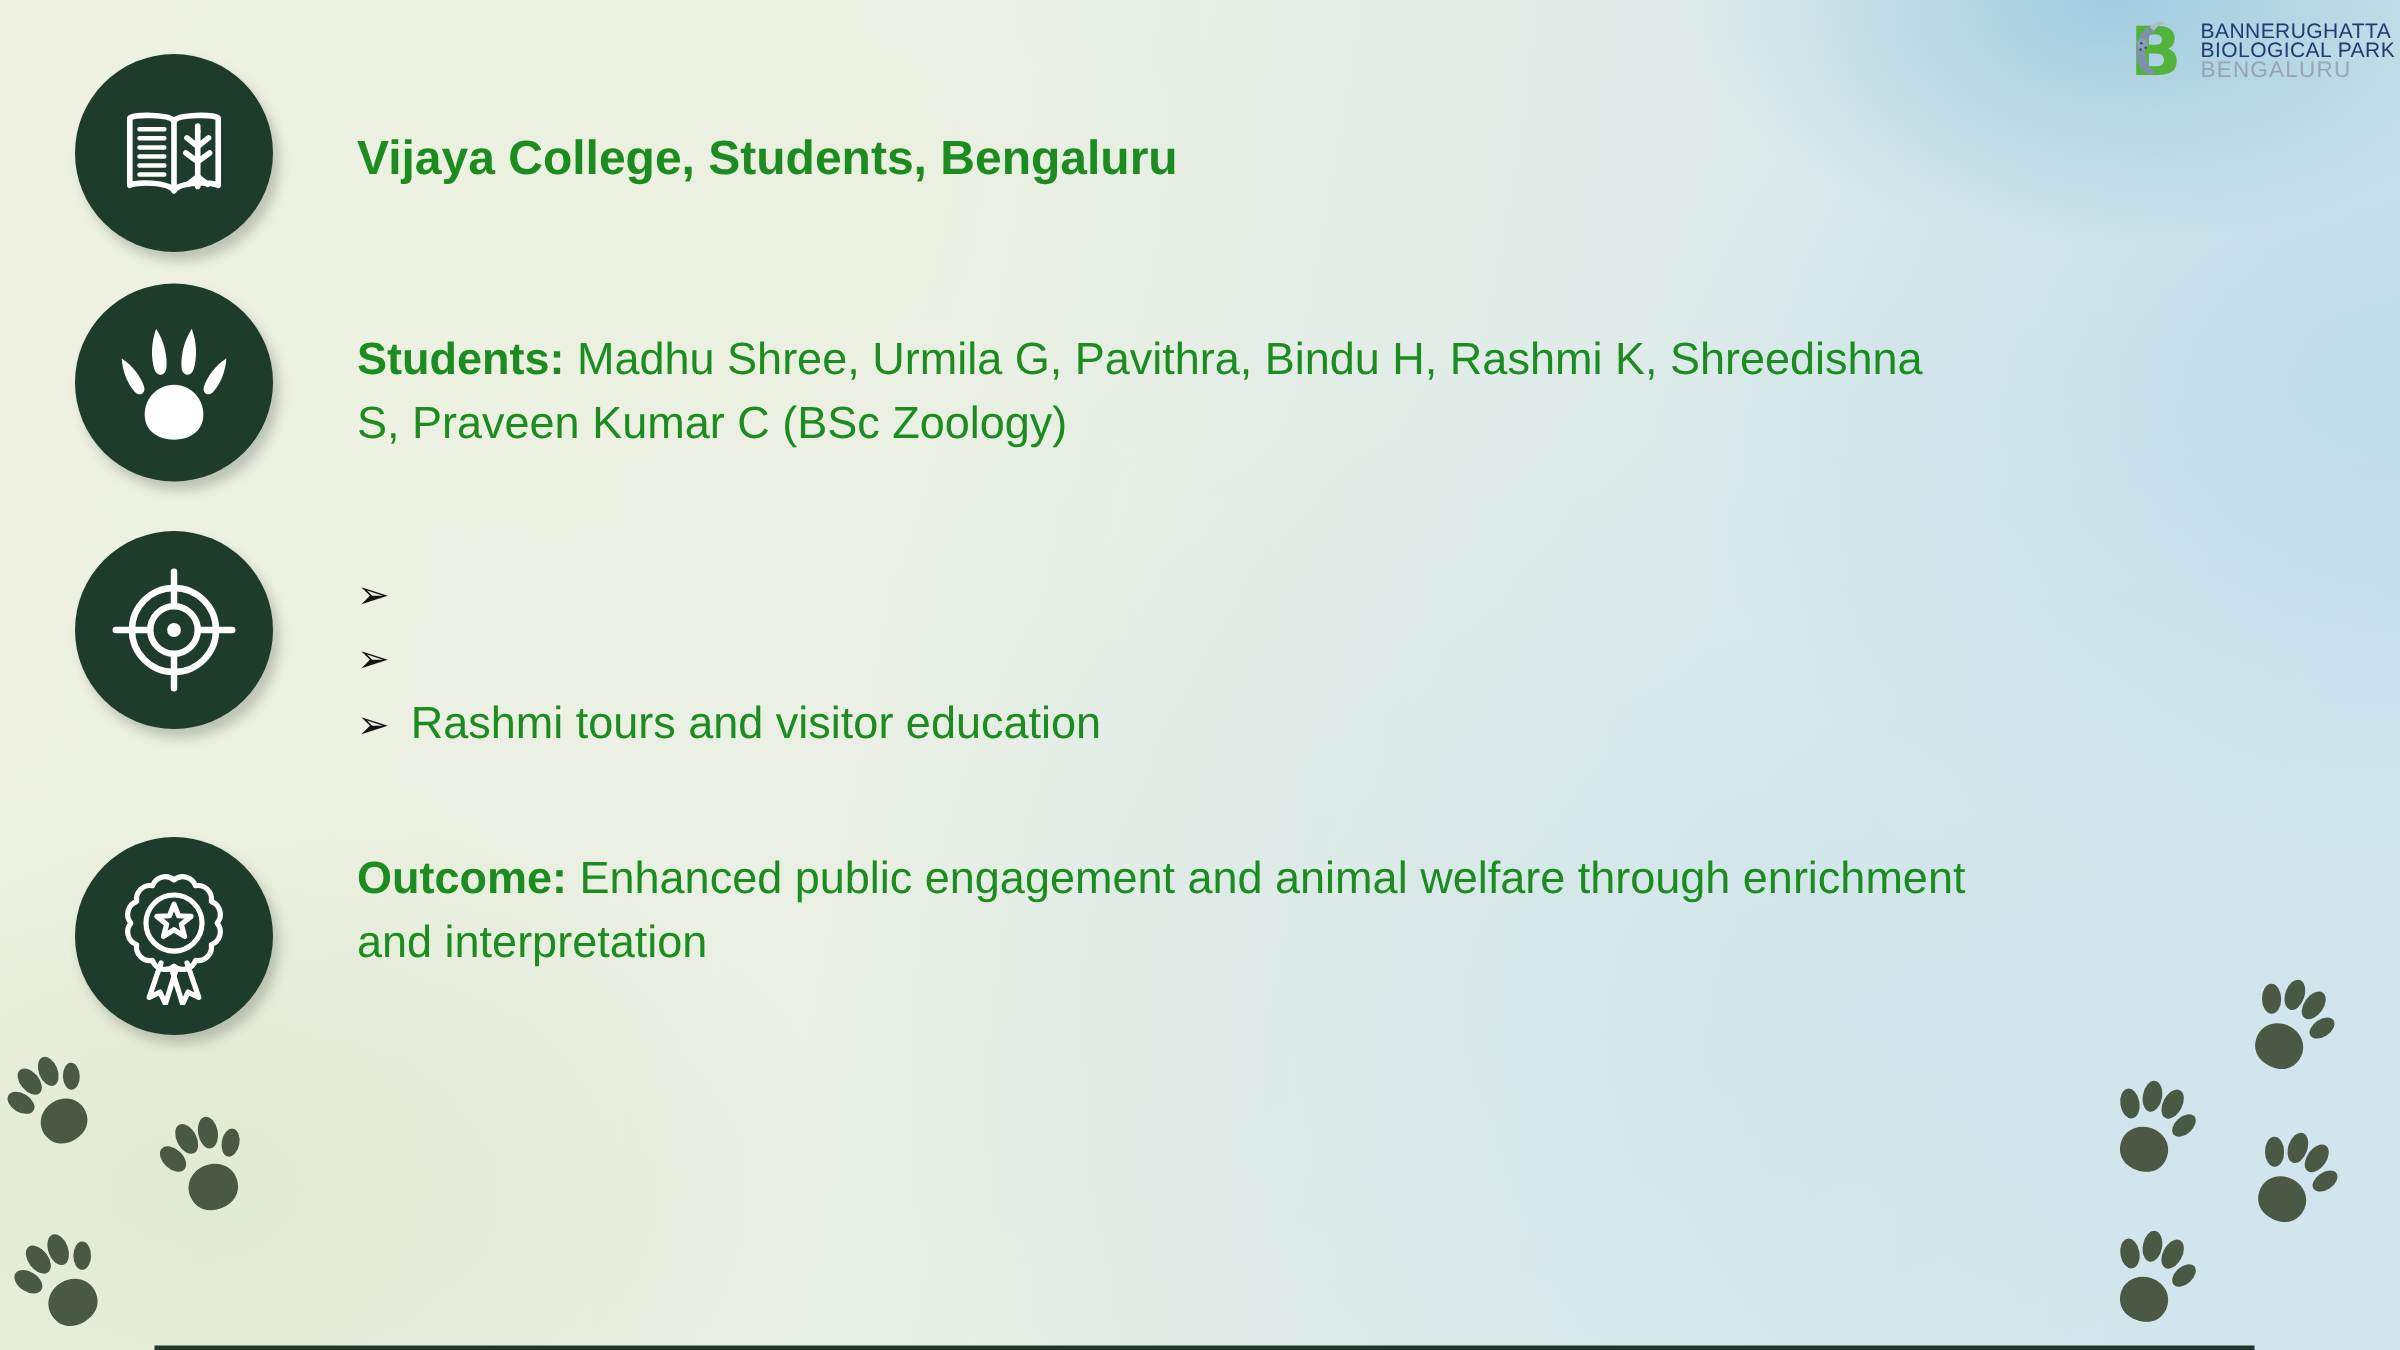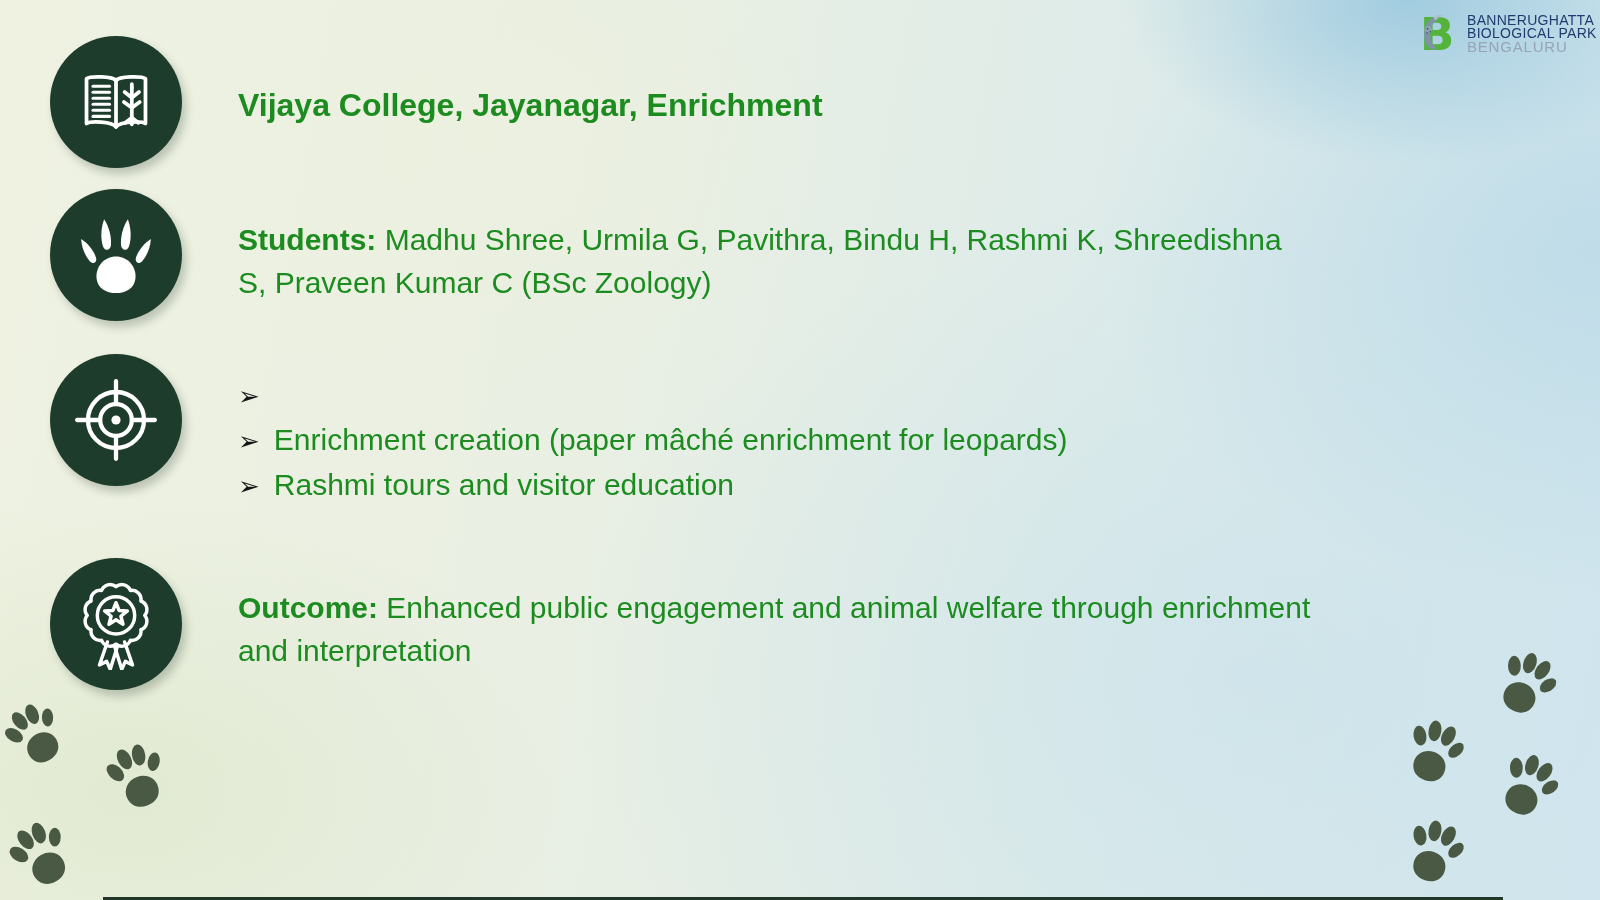--- a/index.html
+++ b/index.html
@@ -32,21 +32,21 @@
     background:var(--icon-circle);display:flex;align-items:center;justify-content:center;
     box-shadow:4px 6px 8px rgba(40,60,45,.25);
   }
   .icon-circle svg{width:92px;height:92px;display:block;}
 
   
   .txt{position:absolute;color:var(--text-green);font-size:30px;line-height:43px;}
   .page-title{left:238px;top:84px;font-size:32px;font-weight:bold;white-space:nowrap;}
   .students-block{left:238px;top:218px;width:1080px;}
   .focus-block{left:238px;top:375px;width:1150px;}
-  .outcome-block{left:238px;top:586px;width:1130px;}
+  .outcome-block{left:238px;top:564px;width:1130px;}
   .lbl{font-weight:bold;}
   .focus-list{list-style:none;}
   .focus-list li{display:flex;align-items:baseline;}
   .bullet{color:var(--bullet-black);font-size:26px;margin-right:14px;flex:0 0 auto;}
 
   
   .logo{position:absolute;left:1410px;top:8px;display:flex;align-items:center;}
   .logo-mark{width:50px;height:50px;margin-right:7px;}
   .logo-text{line-height:13px;}
   .logo-text .l1,.logo-text .l2{font-size:14px;font-weight:normal;color:var(--logo-navy);letter-spacing:.3px;}
@@ -138,32 +138,31 @@
   <div class="icon-circle" style="top:558px;">
     <svg viewBox="0 0 64 64" fill="none" stroke="#fff" stroke-width="2.4" stroke-linecap="round" stroke-linejoin="round">
       <path d="M52 26 A6.3 6.3 0 0 1 49.3 36 A6.3 6.3 0 0 1 42 43.3 A6.3 6.3 0 0 1 32 46 A6.3 6.3 0 0 1 22 43.3 A6.3 6.3 0 0 1 14.7 36 A6.3 6.3 0 0 1 12 26 A6.3 6.3 0 0 1 14.7 16 A6.3 6.3 0 0 1 22 8.7 A6.3 6.3 0 0 1 32 6 A6.3 6.3 0 0 1 42 8.7 A6.3 6.3 0 0 1 49.3 16 A6.3 6.3 0 0 1 52 26 Z"></path>
       <circle cx="32" cy="26" r="13"></circle>
       <polygon points="32,17.2 34.1,22.6 39.9,22.9 35.4,26.6 36.9,32.2 32,29.1 27.1,32.2 28.6,26.6 24.1,22.9 29.9,22.6"></polygon>
       <path d="M26 44.5 L20.5 60.5 L25.5 58 L28 63.5 L33 47.5"></path>
       <path d="M38 44.5 L43.5 60.5 L38.5 58 L36 63.5 L31 47.5"></path>
     </svg>
   </div>
 
-  <h1 class="txt page-title">Vijaya College, Jayanagar, Enrichment</h1>
+  <h1 class="txt page-title">Vijaya College, Students, Bengaluru</h1>
 
   <p class="txt students-block"><span class="lbl">Students:</span><span> Madhu Shree, Urmila G, Pavithra, Bindu H, Rashmi K, Shreedishna S, Praveen Kumar C (BSc Zoology)</span></p>
 
   <div class="txt focus-block">
     <ul class="focus-list">
       <li>
         <span class="bullet">➢</span>
       </li>
       <li>
         <span class="bullet">➢</span>
-        <span>Enrichment creation (paper mâché enrichment for leopards)</span>
       </li>
       <li>
         <span class="bullet">➢</span>
         <span>Rashmi tours and visitor education</span>
       </li>
     </ul>
   </div>
 
   <p class="txt outcome-block"><span class="lbl">Outcome:</span><span> Enhanced public engagement and animal welfare through enrichment and interpretation</span></p>
 

